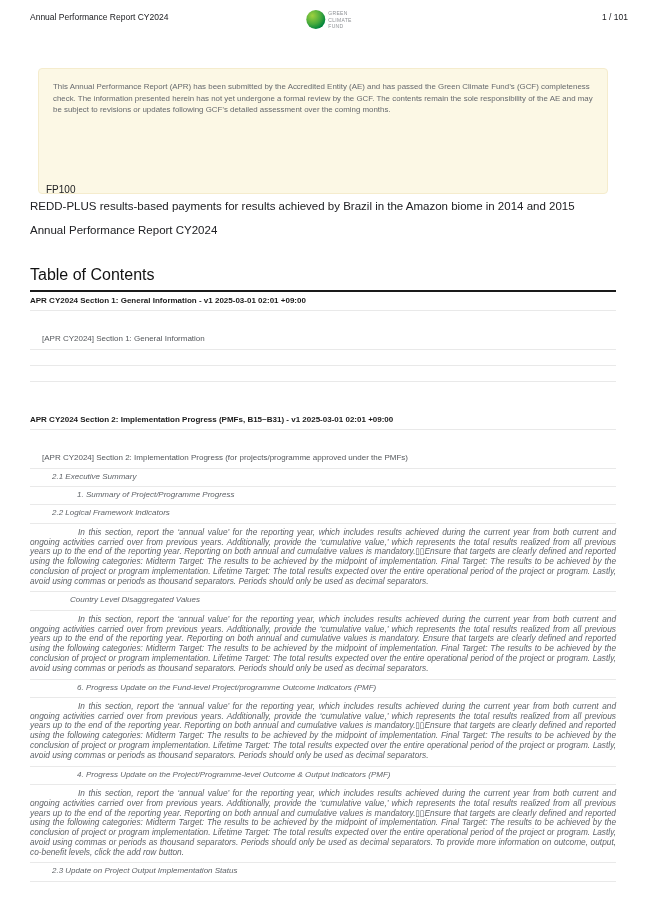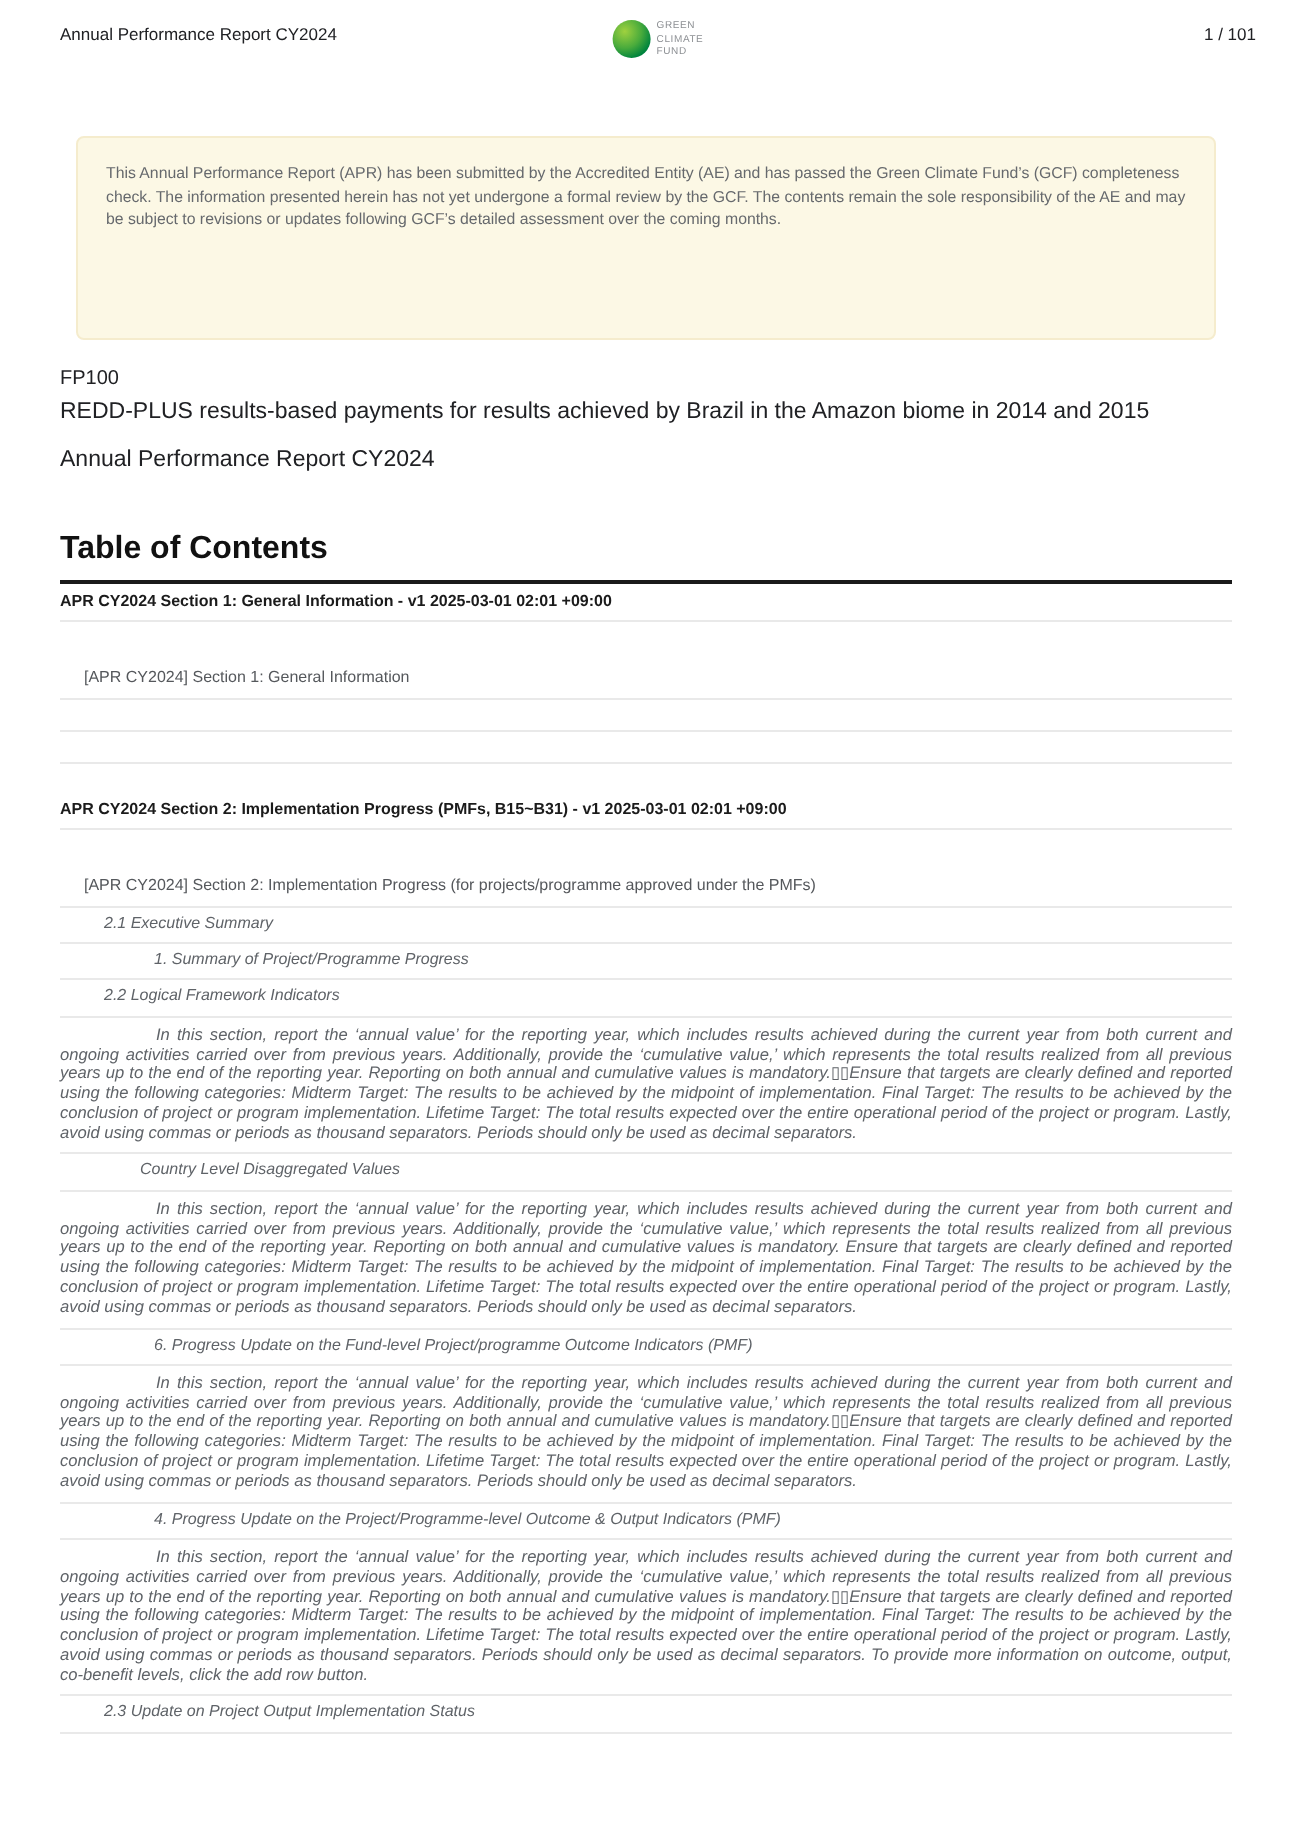--- a/index.html
+++ b/index.html
@@ -12,44 +12,44 @@
   
   .doc-header{position:absolute;top:10px;left:30px;right:30px;height:22px;font-size:8.5px;color:#202124;}
   .doc-header .h-left{position:absolute;left:0;top:2px;}
   .doc-header .h-right{position:absolute;right:0;top:2px;}
   .logo{position:absolute;left:50%;top:0;transform:translateX(-50%);display:flex;align-items:center;gap:3px;}
   .logo-globe{width:19px;height:19px;border-radius:50%;
     background:radial-gradient(circle at 32% 30%, #9fd13f 0%, #49ab3c 45%, #00843d 75%, #006a37 100%);}
   .logo-text{font-size:5px;line-height:1.3;color:#8d9094;letter-spacing:.3px;white-space:pre;}
   
   .notice{
-    position:absolute;left:38px;top:68px;width:570px;height:102px;box-sizing:border-box;
+    position:absolute;left:38px;top:68px;width:570px;height:126px;box-sizing:border-box;
     background:#fcf8e5;border:1px solid #f5eccd;border-radius:4px;
     padding:12px 14px;font-size:7.9px;line-height:11.5px;color:#66696d;
   }
   
   .title-block{position:absolute;left:30px;top:184px;right:30px;}
-  .fp-code{font-size:10px;color:#202124;margin:0 0 5px 0;}
+  .fp-code{font-size:10px;color:#202124;margin:0 0 5px 16px;}
   .project-title{font-size:11.5px;color:#202124;margin:0 0 12px 0;}
   .report-title{font-size:11.5px;color:#202124;margin:0;}
   
   .toc{position:absolute;left:30px;top:266px;width:586px;}
-  .toc-heading{font-size:16px;font-weight:700;color:#111;padding-bottom:6px;border-bottom:2px solid #1a1a1a;margin:0;}
+  .toc-heading{font-size:16px;font-weight:400;color:#111;padding-bottom:6px;border-bottom:2px solid #1a1a1a;margin:0;}
   .toc-list{margin-top:1px;}
   .toc-row{border-bottom:1px solid #e9e9e9;padding:3px 0 4px;font-size:8px;color:#3c4043;line-height:1.3;}
   .t-section{font-weight:700;color:#1b1b1b;}
   .t-item{color:#55585c;}
   .t-item-italic{font-style:italic;color:#5f6368;}
   .t-para{font-style:italic;color:#5f6368;text-align:justify;text-indent:48px;font-size:8.3px;line-height:1.18;padding:4px 0 5px;}
   .t-empty{height:8px;}
   .l2{padding-left:12px;margin-top:20px;}
   .l3{padding-left:22px;}
   .l4{padding-left:47px;}
   .l5{padding-left:40px;}
-  .gap{margin-top:15px;}
+  .gap{margin-top:30px;}
 </style>
 </head>
 <body>
 
 <div class="page">
 
   <div class="doc-header">
     <span class="h-left">Annual Performance Report CY2024</span>
     <span class="logo">
       <span class="logo-globe"></span>

